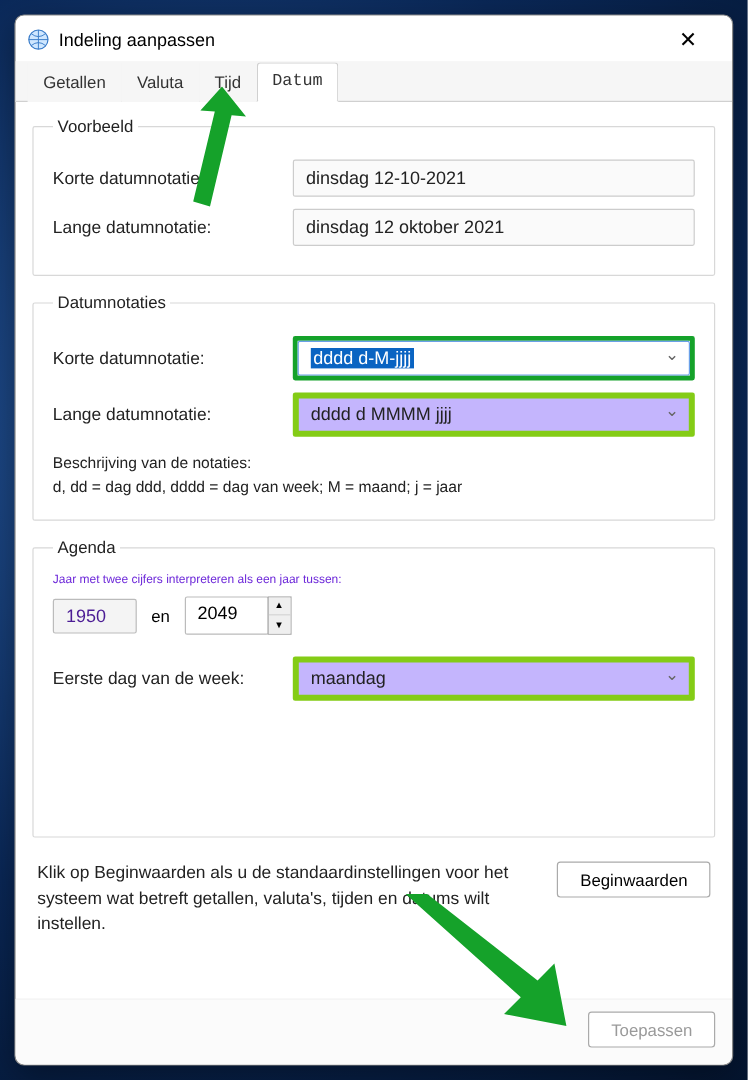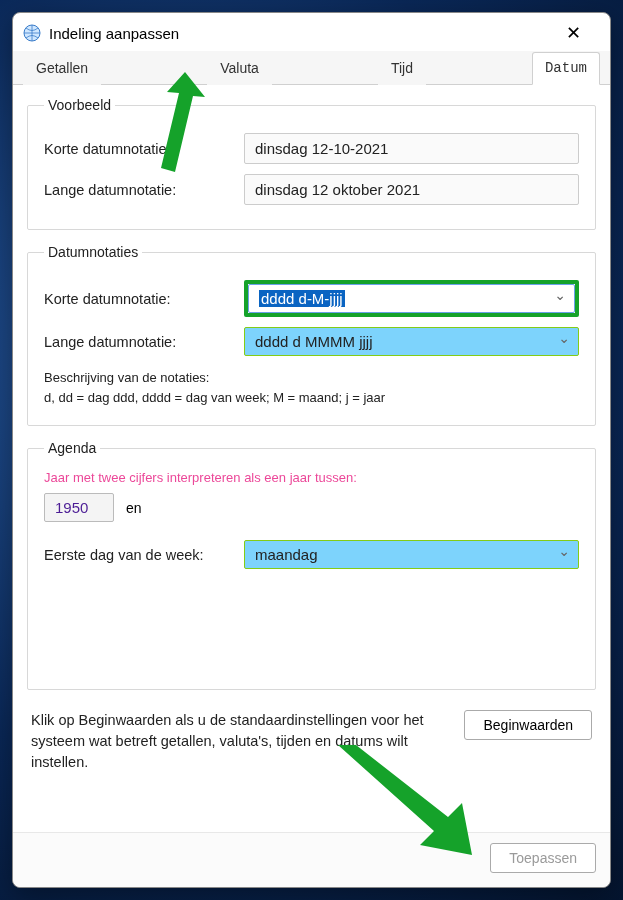--- a/index.html
+++ b/index.html
@@ -51,21 +51,20 @@
     padding: 4px 10px;
     cursor: default;
     font-family: Arial, sans-serif;
     line-height: 1;
   }
   .tabs {
     display: flex;
     padding: 0 10px;
     border-bottom: 1px solid #d0d0d0;
     background: #f6f6f6;
-    justify-content: space-between;
   }
   .tab {
     padding: 7px 12px 8px 12px;
     font-size: 14px;
     color: #333;
     border: 1px solid transparent;
     border-bottom: none;
     position: relative;
     top: 1px;
     background: #f6f6f6;
@@ -107,22 +106,22 @@
     flex: 1;
     border: 1px solid #ccc;
     background: #fafafa;
     padding: 6px 10px;
     font-size: 15px;
     color: #222;
     border-radius: 2px;
   }
   .combo {
     flex: 1;
-    border: 1px solid #84cc16;
-    background: #7dd3fc;
+    border: 5px solid #84cc16;
+    background: #c4b5fd;
     padding: 5px 28px 5px 10px;
     font-size: 15px;
     color: #222;
     border-radius: 2px;
     position: relative;
   }
   .combo::after {
     content: "⌄";
     position: absolute;
     right: 8px;
@@ -147,22 +146,22 @@
   .highlight-wrap .combo {
     border: 1px solid #6aa0e8;
   }
   .desc {
     margin: 12px 0 4px 0;
     line-height: 1.5;
     font-size: 13px;
     color: #222;
   }
   .agenda-sub {
-    font-size: 13px;
-    color: #ec4899;
+    font-size: 10px;
+    color: #6d28d9;
     margin: 4px 0 8px 0;
   }
   .year-row {
     display: flex;
     align-items: center;
     gap: 12px;
     margin-bottom: 18px;
   }
   .yearbox {
     border: 1px solid #bbb;
@@ -287,20 +286,27 @@
         <div>d, dd = dag   ddd, dddd = dag van week;   M = maand;   j = jaar</div>
       </div>
     </fieldset>
 
     <fieldset class="grp agenda-grp">
       <legend>Agenda</legend>
       <div class="agenda-sub">Jaar met twee cijfers interpreteren als een jaar tussen:</div>
       <div class="year-row">
         <div class="yearbox disabled">1950</div>
         <span>en</span>
+        <div class="spinner-wrap">
+          <div class="yearbox">2049</div>
+          <div class="spinner">
+            <div class="btn">▲</div>
+            <div class="btn">▼</div>
+          </div>
+        </div>
       </div>
       <div class="row">
         <div class="lbl">Eerste dag van de week:</div>
         <div class="combo">maandag</div>
       </div>
     </fieldset>
 
     <div class="bottom-area">
       <div class="bottom-text">Klik op Beginwaarden als u de standaardinstellingen voor het systeem wat betreft getallen, valuta's, tijden en datums wilt instellen.</div>
       <button class="win">Beginwaarden</button>

